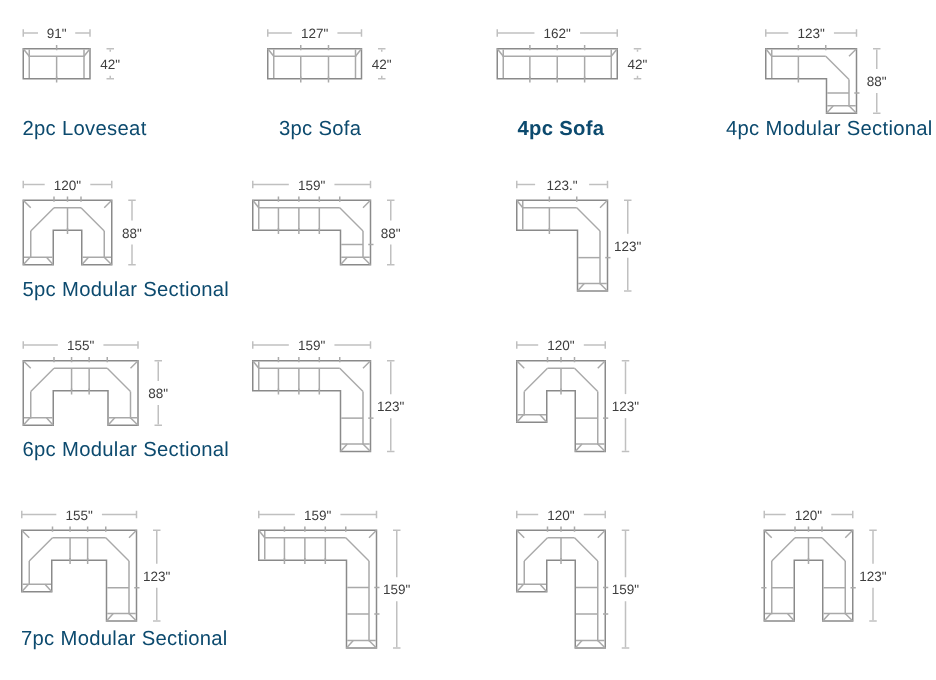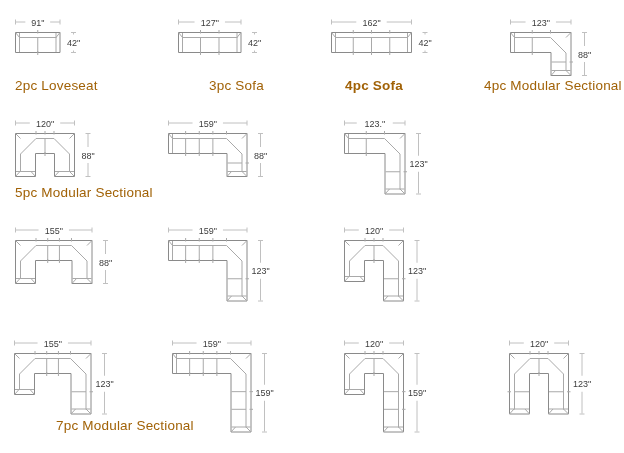--- a/index.html
+++ b/index.html
@@ -11,21 +11,21 @@
     overflow: hidden;
     font-family: "Liberation Sans", sans-serif;
   }
   .unit { position: absolute; }
   .unit svg { display: block; overflow: visible; }
   .unit-name {
     position: absolute;
     white-space: nowrap;
     font-size: 13.5px;
     letter-spacing: 0.2px;
-    color: #a16207;
+    color: #0c4a6e;
   }
   svg text {
     font-family: "Liberation Sans", sans-serif;
     font-size: 9px;
     fill: #3d3d3d;
   }
 </style>
 </head>
 <body>
 
@@ -84,21 +84,21 @@
           <line x1="0.5" y1="16.5" x2="4.5" y2="21.5" stroke="#a9a9a9" stroke-width="1"></line>
           <line x1="63" y1="16.5" x2="59" y2="21.5" stroke="#a9a9a9" stroke-width="1"></line>
           <line x1="22.5" y1="21.5" x2="22.5" y2="36" stroke="#a9a9a9" stroke-width="1"></line>
           <line x1="22.5" y1="14" x2="22.5" y2="17.5" stroke="#a9a9a9" stroke-width="1"></line>
           <line x1="22.5" y1="35" x2="22.5" y2="39" stroke="#a9a9a9" stroke-width="1"></line>
           <line x1="41" y1="21.5" x2="41" y2="36" stroke="#a9a9a9" stroke-width="1"></line>
           <line x1="41" y1="14" x2="41" y2="17.5" stroke="#a9a9a9" stroke-width="1"></line>
           <line x1="41" y1="35" x2="41" y2="39" stroke="#a9a9a9" stroke-width="1"></line>
         </g>
       </svg>
-      <div class="unit-name" style="left: 8px; top: 62px; margin-left: 23px;">3pc Sofa</div>
+      <div class="unit-name" style="left: 8px; top: 62px;">3pc Sofa</div>
     </div>
     <div class="unit" style="left: 331px; top: 16px;">
       <svg width="115" height="43">
         <g>
           <line x1="0.5" y1="3.5" x2="0.5" y2="8.5" stroke="#c0c0c0" stroke-width="1"></line>
           <line x1="80.5" y1="3.5" x2="80.5" y2="8.5" stroke="#c0c0c0" stroke-width="1"></line>
           <line x1="0.5" y1="6" x2="25.3" y2="6" stroke="#c0c0c0" stroke-width="1"></line>
           <line x1="55.7" y1="6" x2="80.5" y2="6" stroke="#c0c0c0" stroke-width="1"></line>
           <text x="40.5" y="9.5" text-anchor="middle" fill="#3d3d3d">162"</text>
         </g>
@@ -318,20 +318,21 @@
           <line x1="0.5" y1="59.5" x2="5" y2="54.5" stroke="#a9a9a9" stroke-width="1"></line>
           <line x1="20.5" y1="59.5" x2="16" y2="54.5" stroke="#a9a9a9" stroke-width="1"></line>
           <line x1="32.715" y1="21.5" x2="32.715" y2="36" stroke="#a9a9a9" stroke-width="1"></line>
           <line x1="32.715" y1="14" x2="32.715" y2="17.5" stroke="#a9a9a9" stroke-width="1"></line>
           <line x1="32.715" y1="35" x2="32.715" y2="39" stroke="#a9a9a9" stroke-width="1"></line>
           <line x1="44.43" y1="21.5" x2="44.43" y2="36" stroke="#a9a9a9" stroke-width="1"></line>
           <line x1="44.43" y1="14" x2="44.43" y2="17.5" stroke="#a9a9a9" stroke-width="1"></line>
           <line x1="44.43" y1="35" x2="44.43" y2="39" stroke="#a9a9a9" stroke-width="1"></line>
         </g>
       </svg>
+      <div class="unit-name" style="left: 0px; top: 68px;">6pc Modular Sectional</div>
     </div>
     <div class="unit" style="left: 168px; top: 224px;">
       <svg width="114" height="84">
         <g>
           <line x1="0.5" y1="3.5" x2="0.5" y2="8.5" stroke="#c0c0c0" stroke-width="1"></line>
           <line x1="79" y1="3.5" x2="79" y2="8.5" stroke="#c0c0c0" stroke-width="1"></line>
           <line x1="0.5" y1="6" x2="24.55" y2="6" stroke="#c0c0c0" stroke-width="1"></line>
           <line x1="54.95" y1="6" x2="79" y2="6" stroke="#c0c0c0" stroke-width="1"></line>
           <text x="39.75" y="9.5" text-anchor="middle" fill="#3d3d3d">159"</text>
         </g>
@@ -445,21 +446,21 @@
           <line x1="0.5" y1="57.5" x2="5" y2="52.5" stroke="#a9a9a9" stroke-width="1"></line>
           <line x1="20.5" y1="57.5" x2="16" y2="52.5" stroke="#a9a9a9" stroke-width="1"></line>
           <line x1="32.715" y1="21.5" x2="32.715" y2="36" stroke="#a9a9a9" stroke-width="1"></line>
           <line x1="32.715" y1="14" x2="32.715" y2="17.5" stroke="#a9a9a9" stroke-width="1"></line>
           <line x1="32.715" y1="35" x2="32.715" y2="39" stroke="#a9a9a9" stroke-width="1"></line>
           <line x1="44.43" y1="21.5" x2="44.43" y2="36" stroke="#a9a9a9" stroke-width="1"></line>
           <line x1="44.43" y1="14" x2="44.43" y2="17.5" stroke="#a9a9a9" stroke-width="1"></line>
           <line x1="44.43" y1="35" x2="44.43" y2="39" stroke="#a9a9a9" stroke-width="1"></line>
         </g>
       </svg>
-      <div class="unit-name" style="left: 0px; top: 81px; margin-left: 42px;">7pc Modular Sectional</div>
+      <div class="unit-name" style="left: 0px; top: 81px;">7pc Modular Sectional</div>
     </div>
     <div class="unit" style="left: 172px; top: 337px;">
       <svg width="114" height="102">
         <g>
           <line x1="0.5" y1="3.5" x2="0.5" y2="8.5" stroke="#c0c0c0" stroke-width="1"></line>
           <line x1="79" y1="3.5" x2="79" y2="8.5" stroke="#c0c0c0" stroke-width="1"></line>
           <line x1="0.5" y1="6" x2="24.55" y2="6" stroke="#c0c0c0" stroke-width="1"></line>
           <line x1="54.95" y1="6" x2="79" y2="6" stroke="#c0c0c0" stroke-width="1"></line>
           <text x="39.75" y="9.5" text-anchor="middle" fill="#3d3d3d">159"</text>
         </g>

